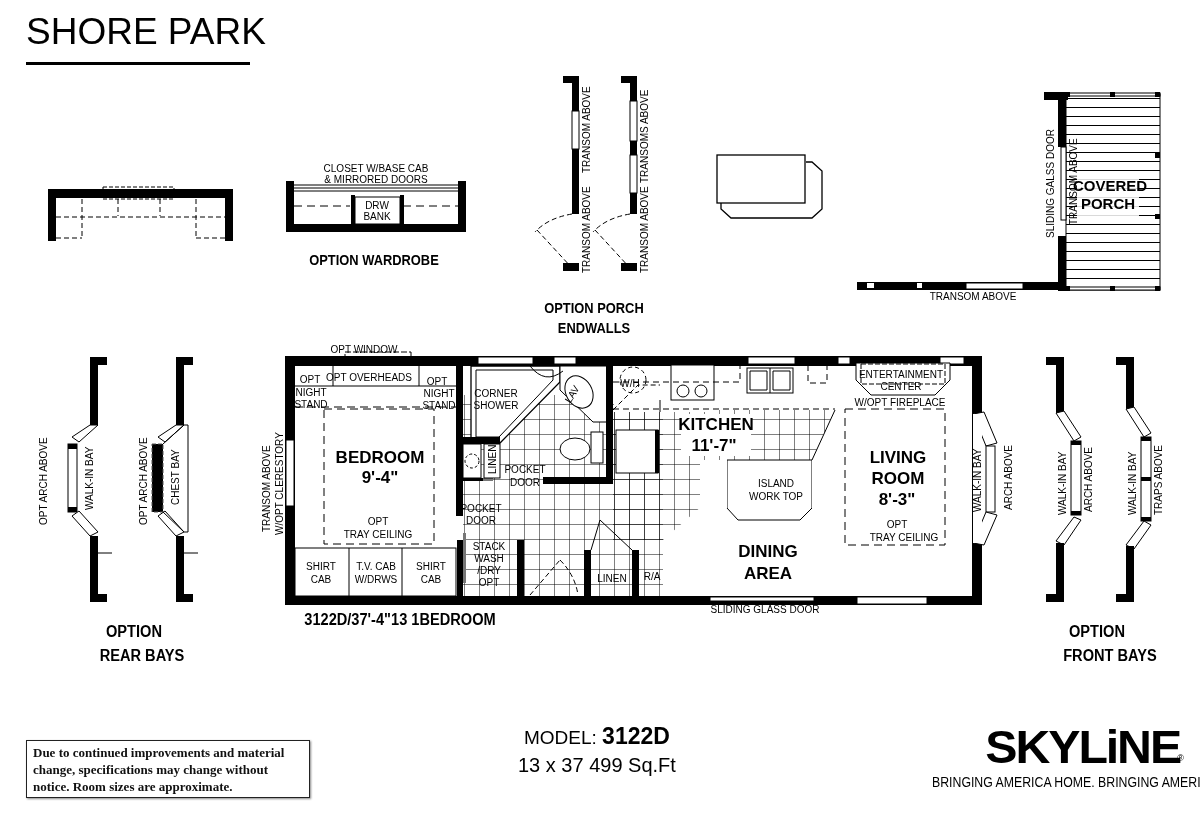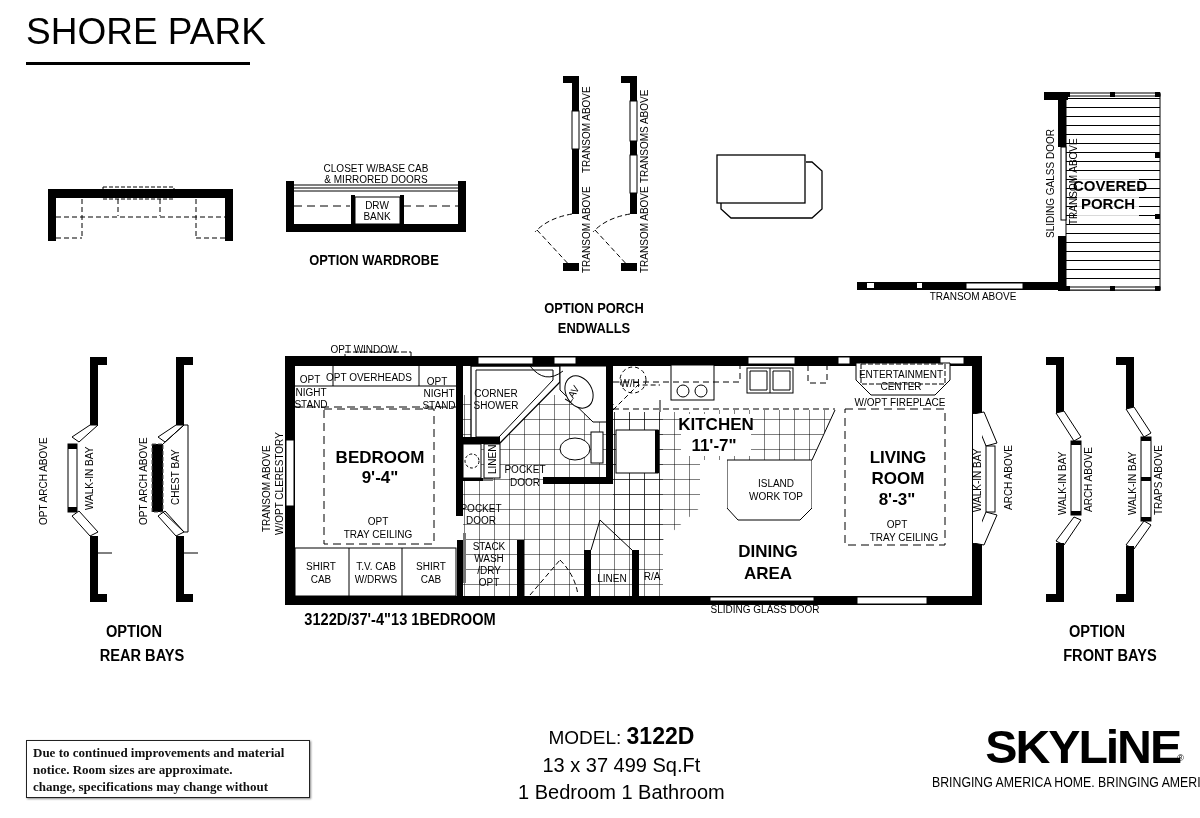--- a/index.html
+++ b/index.html
@@ -317,26 +317,25 @@
   <text class="lbl" x="897" y="528" text-anchor="middle">OPT</text>
   <text class="lbl" x="904" y="541" text-anchor="middle">TRAY CEILING</text>
   <text class="lbl" transform="translate(981 512) rotate(-90)">WALK-IN BAY</text>
   <text class="lbl" transform="translate(1012 510) rotate(-90)">ARCH ABOVE</text>
 
   <text class="room" x="400" y="625" text-anchor="middle" font-size="18" transform="translate(400 0) scale(0.86 1) translate(-400 0)">3122D/37'-4"13 1BEDROOM</text>
 </svg>
 
 <div id="disclaimer" class="abs">
   <div>Due to continued improvements and material</div>
+  <div>change, specifications may change without</div>
   <div>notice. Room sizes are approximate.</div>
-  <div>change, specifications may change without</div>
 </div>
 
 <div id="model-block" class="abs">
   <div id="model-line"><span>MODEL: </span><span class="num">3122D</span></div>
   <div class="spec">13 x 37  499 Sq.Ft</div>
-  <div class="spec">1 Bedroom 1 Bathroom</div>
 </div>
 
 <div id="logo" class="abs">
   <span id="logo-word">SKYLiNE</span><span id="logo-reg">®</span>
   <span id="logo-tag">BRINGING AMERICA HOME. BRINGING AMERICA FUN.</span>
 </div>
 
 </body></html>

